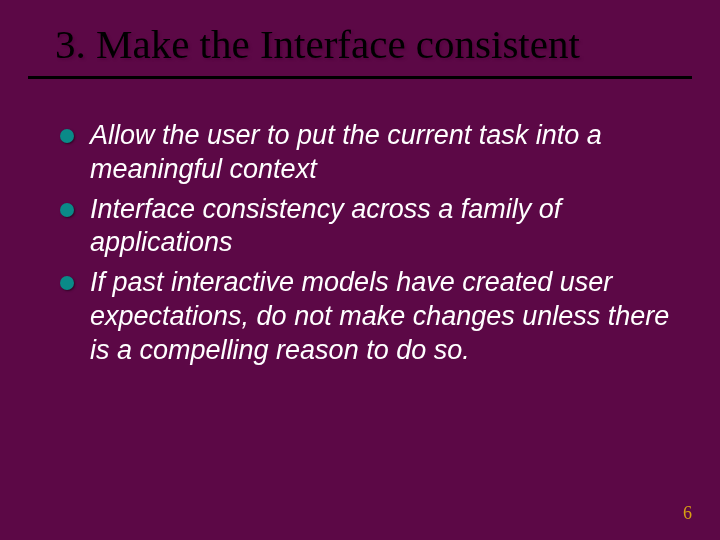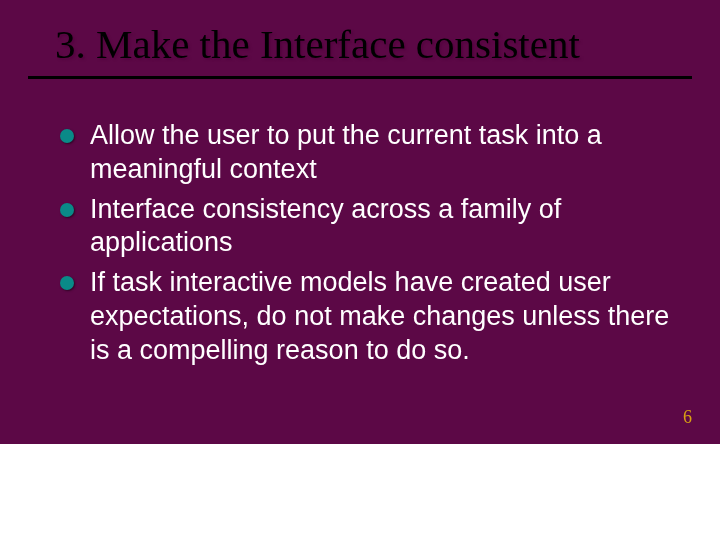--- a/index.html
+++ b/index.html
@@ -4,39 +4,40 @@
 <style>
   html, body {
     margin: 0;
     padding: 0;
     width: 720px;
     height: 540px;
     overflow: hidden;
   }
   .slide {
     width: 720px;
-    height: 444px;
+    height: 540px;
     background: #5c0846;
     position: relative;
     box-sizing: border-box;
   }
   .title {
     font-family: "Times New Roman", Times, serif;
     color: #000000;
     font-size: 41px;
     padding: 20px 40px 8px 55px;
     text-shadow: 2px 2px 2px rgba(80,0,60,0.6);
   }
   .rule {
     height: 3px;
     background: #000000;
     margin: 0 28px 0 28px;
   }
   .body {
     padding: 40px 50px 0 60px;
+    font-style: italic;
   }
   .bullet-row {
     display: flex;
     align-items: flex-start;
     margin-bottom: 6px;
   }
   .bullet-dot {
     width: 14px;
     height: 14px;
     border-radius: 50%;
@@ -76,20 +77,20 @@
       <div class="bullet-text">Allow the user to put the current task into a meaningful context</div>
     </div>
 
     <div class="bullet-row">
       <div class="bullet-dot"></div>
       <div class="bullet-text">Interface consistency across a family of applications</div>
     </div>
 
     <div class="bullet-row">
       <div class="bullet-dot"></div>
-      <div class="bullet-text">If task interactive models have created user expectations, do not make changes unless there is a compelling reason to do so.</div>
+      <div class="bullet-text">If past interactive models have created user expectations, do not make changes unless there is a compelling reason to do so.</div>
     </div>
 
   </div>
 
   <div class="page-num">6</div>
 
 </div>
 
 </body></html>

